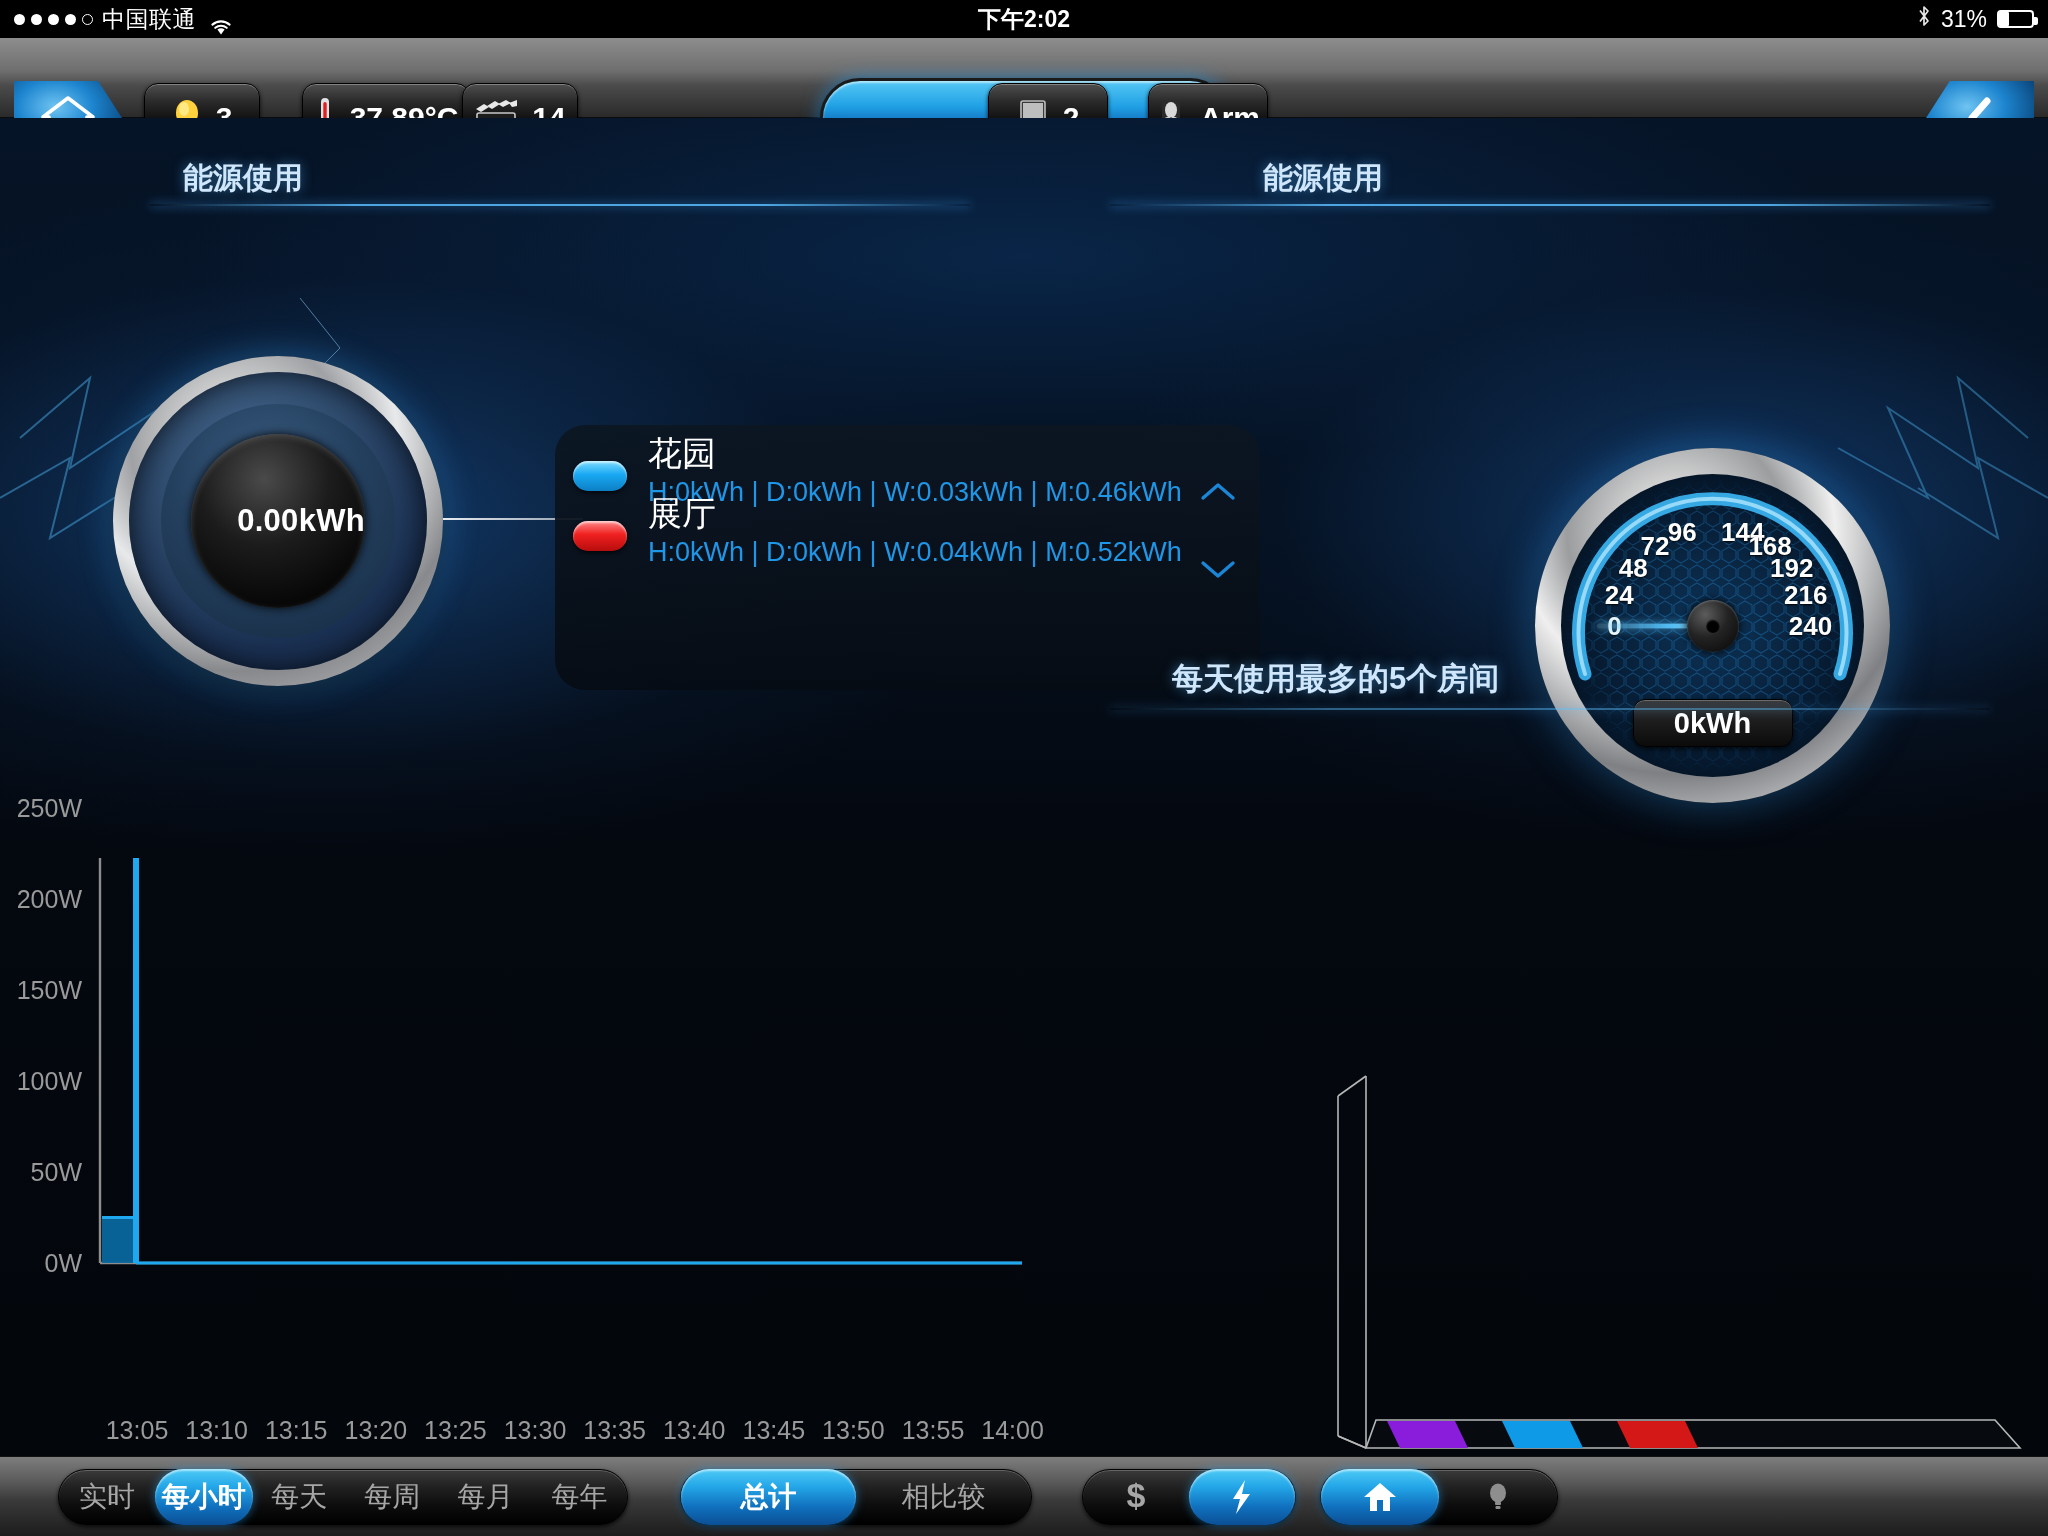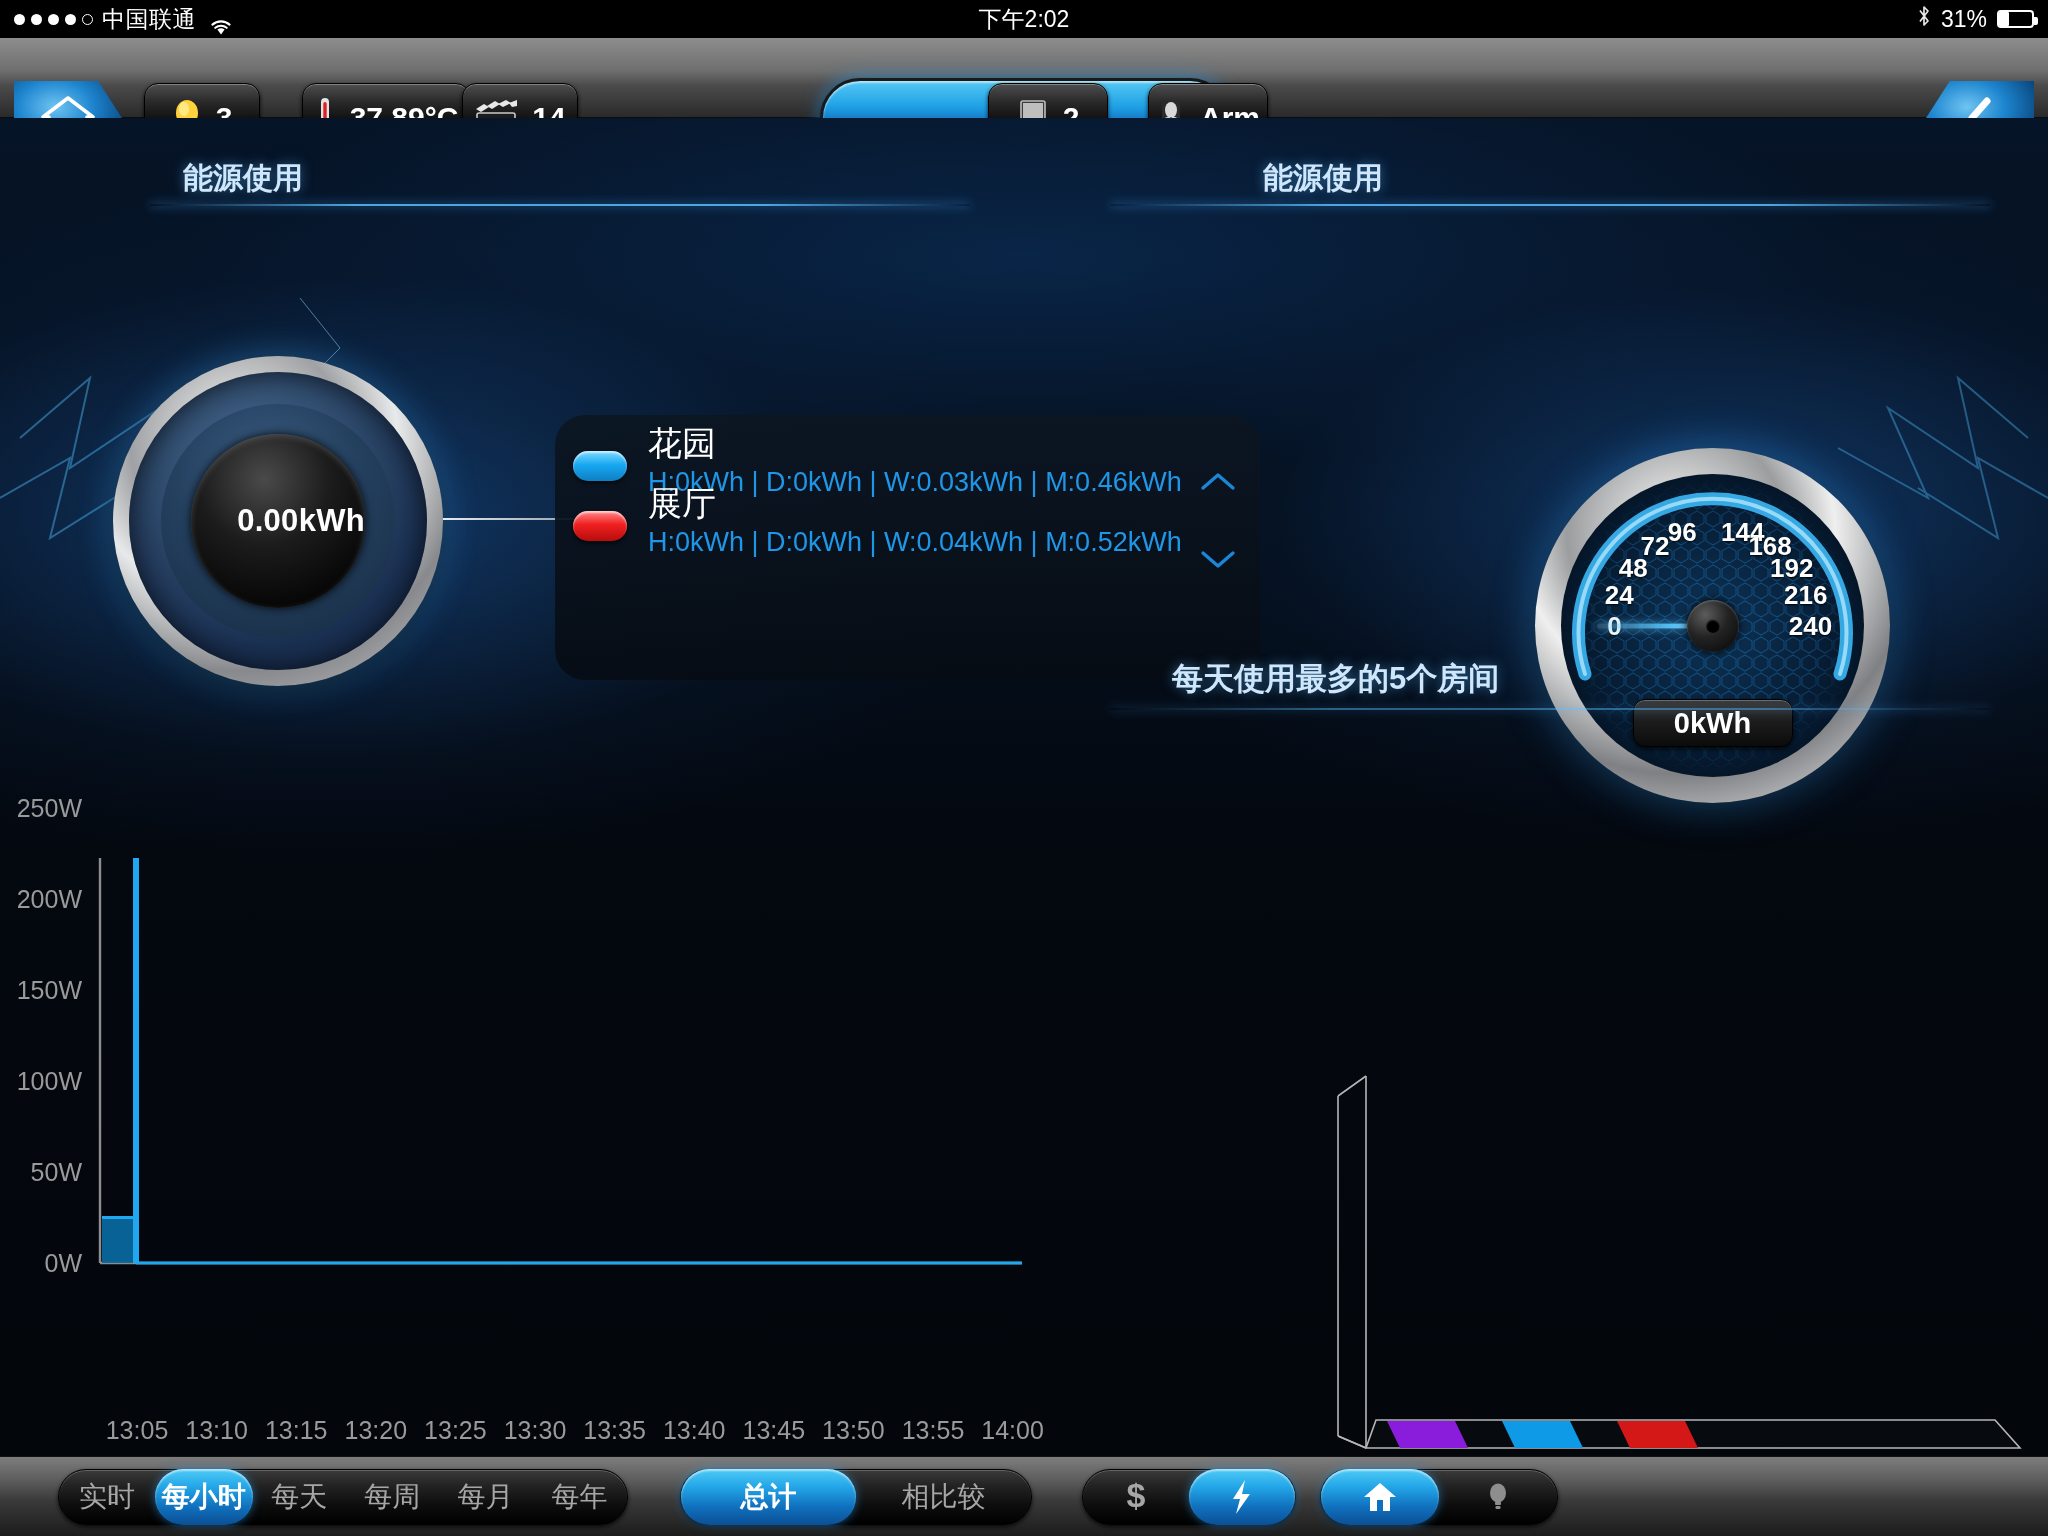--- a/index.html
+++ b/index.html
@@ -14,21 +14,21 @@
   .statusbar{
     position:absolute; left:0; top:0; width:2048px; height:38px;
     background:#000; color:#fff; font-size:22px; line-height:38px;
   }
   .sb-left{ position:absolute; left:14px; top:0; display:flex; align-items:center; gap:9px; height:38px; }
   .dots{ display:flex; gap:6px; align-items:center; }
   .dot{ width:11px; height:11px; border-radius:50%; background:#fff; }
   .dot.hollow{ background:transparent; border:1.6px solid #fff; width:11px; height:11px;}
   .carrier{ font-size:23px; letter-spacing:.5px; }
   .wifi{ width:24px; height:18px; position:relative; margin-left:4px;}
-  .sb-center{ position:absolute; left:0; right:0; top:0; text-align:center; font-size:23px; font-weight:normal; }
+  .sb-center{ position:absolute; left:0; right:0; top:0; text-align:center; font-size:23px; font-weight:bold; }
   .sb-right{ position:absolute; right:14px; top:0; display:flex; align-items:center; gap:10px; height:38px; }
   .bt{ font-size:23px; }
   .batt-pct{ font-size:23px; }
   .batt{ width:37px; height:18px; border:2px solid #fff; border-radius:4px; position:relative; }
   .batt:after{ content:""; position:absolute; right:-6px; top:5px; width:4px; height:8px; background:#fff; border-radius:0 2px 2px 0;}
   .batt i{ display:block; height:100%; background:#fff; border-radius:1px; }
 
   
   .topbar{
     position:absolute; left:0; top:38px; width:2048px; height:80px;
@@ -111,21 +111,21 @@
     display:flex; align-items:center; justify-content:flex-end;
   }
   .donut .hub span{ color:#fff; font-size:31px; font-weight:bold; letter-spacing:.3px; }
   .leader{
     position:absolute; left:443px; top:400px; width:140px; height:2px;
     background:linear-gradient(90deg,rgba(255,255,255,.9),rgba(255,255,255,.55));
   }
 
   
   .legend{
-    position:absolute; left:555px; top:297px; width:705px; height:265px;
+    position:absolute; left:555px; top:307px; width:705px; height:265px;
     border-radius:30px;
     background:linear-gradient(180deg, rgba(12,22,34,.92) 0%, rgba(6,12,20,.95) 100%);
     padding-left:30px;
   }
   .lrow{ position:absolute; left:18px; right:40px; height:78px; }
   .lrow .swatch{
     position:absolute; left:0; top:26px; width:54px; height:30px; border-radius:15px;
     box-shadow:inset 0 2px 2px rgba(255,255,255,.6), 0 2px 4px rgba(0,0,0,.7);
   }
   .lrow .name{ position:absolute; left:75px; top:-4px; color:#fff; font-size:34px; font-weight:500; }

